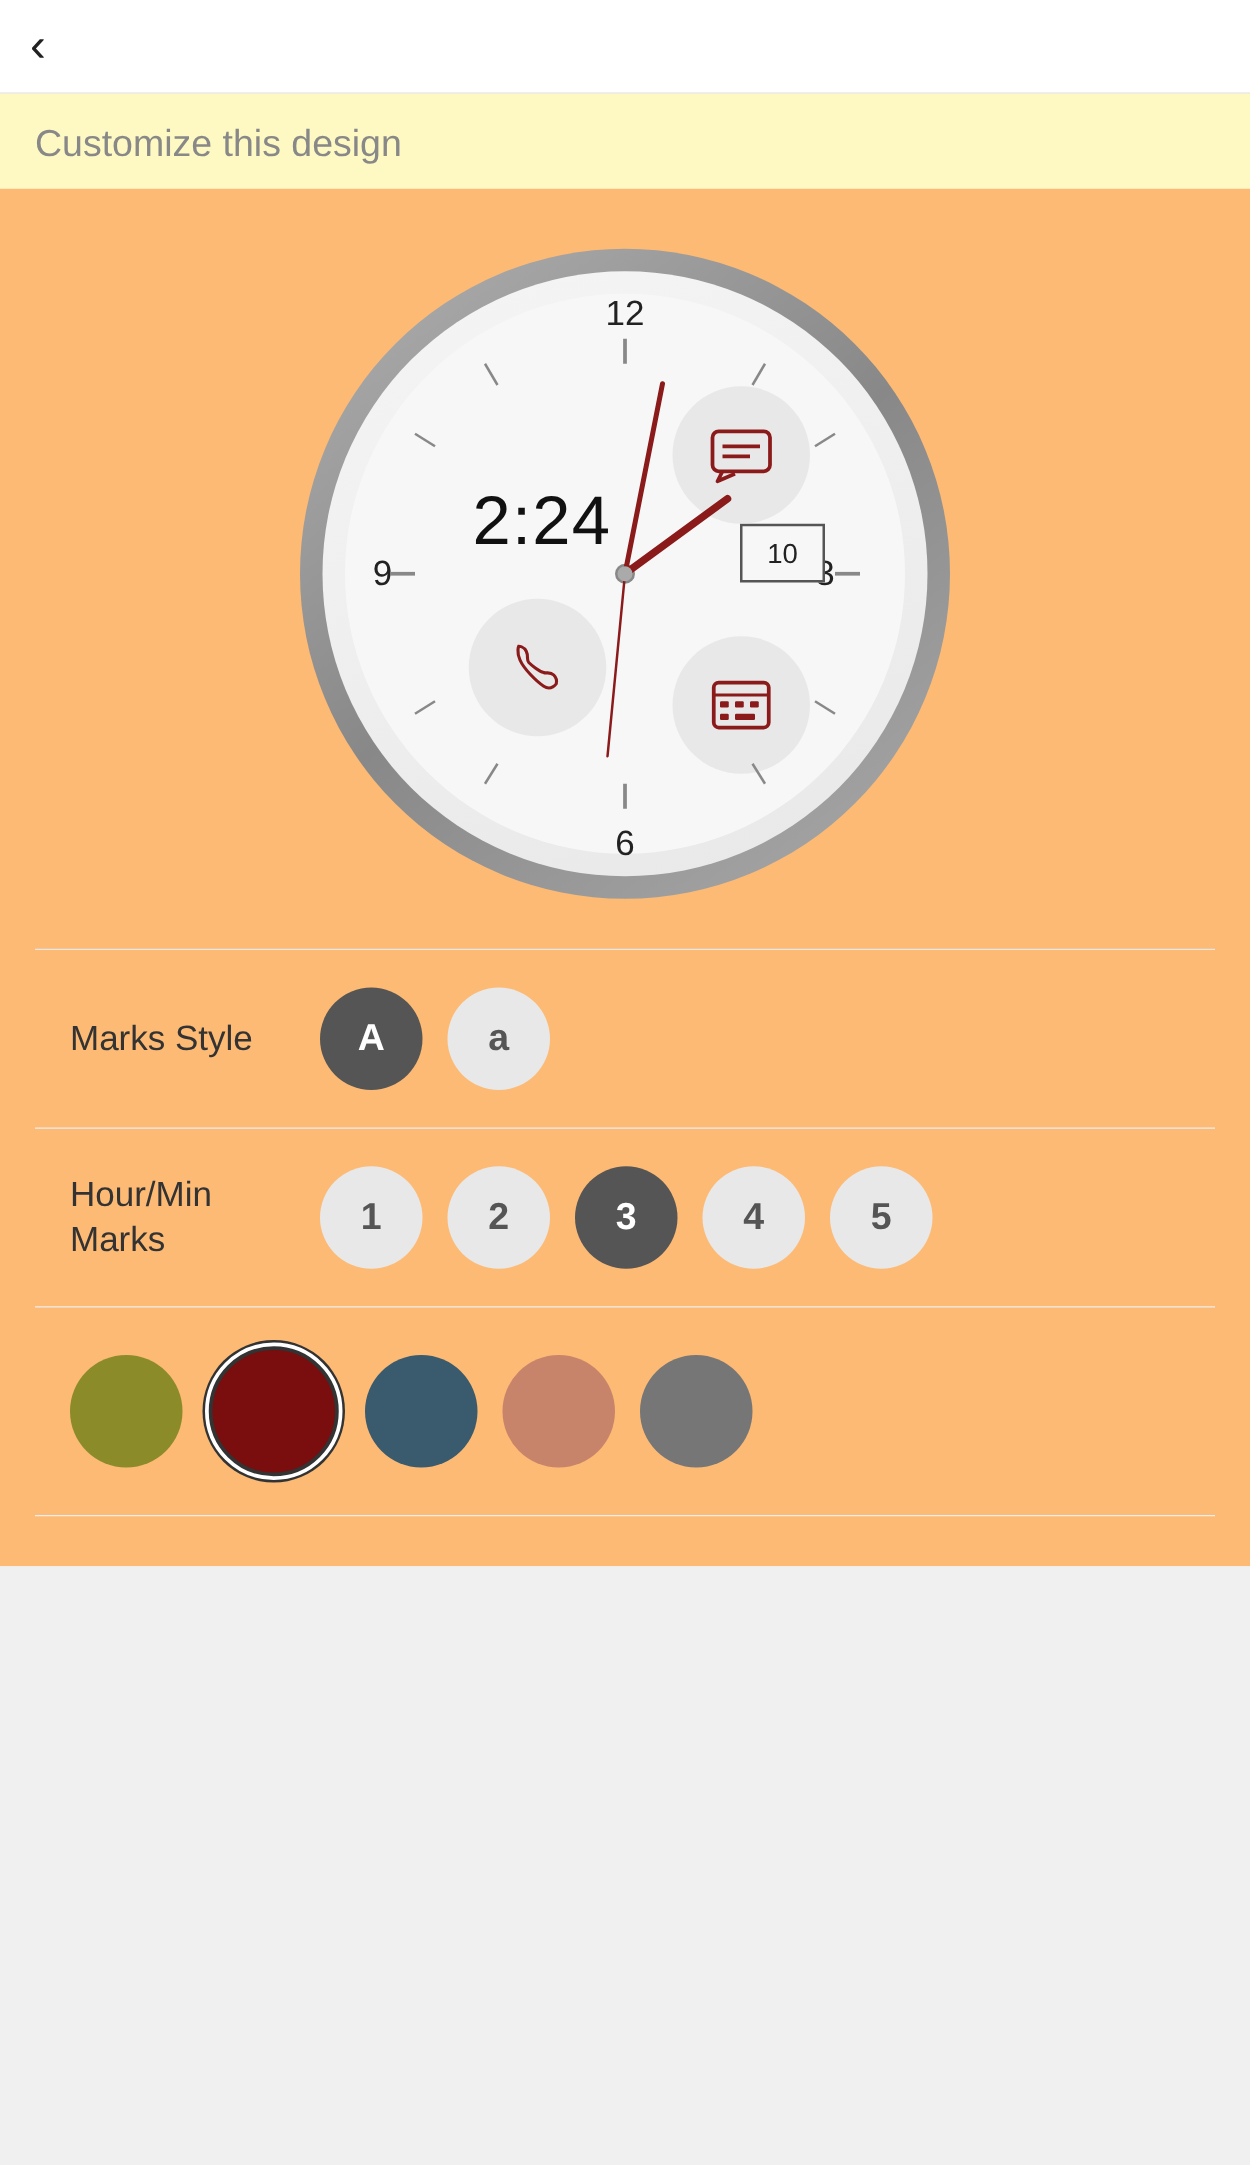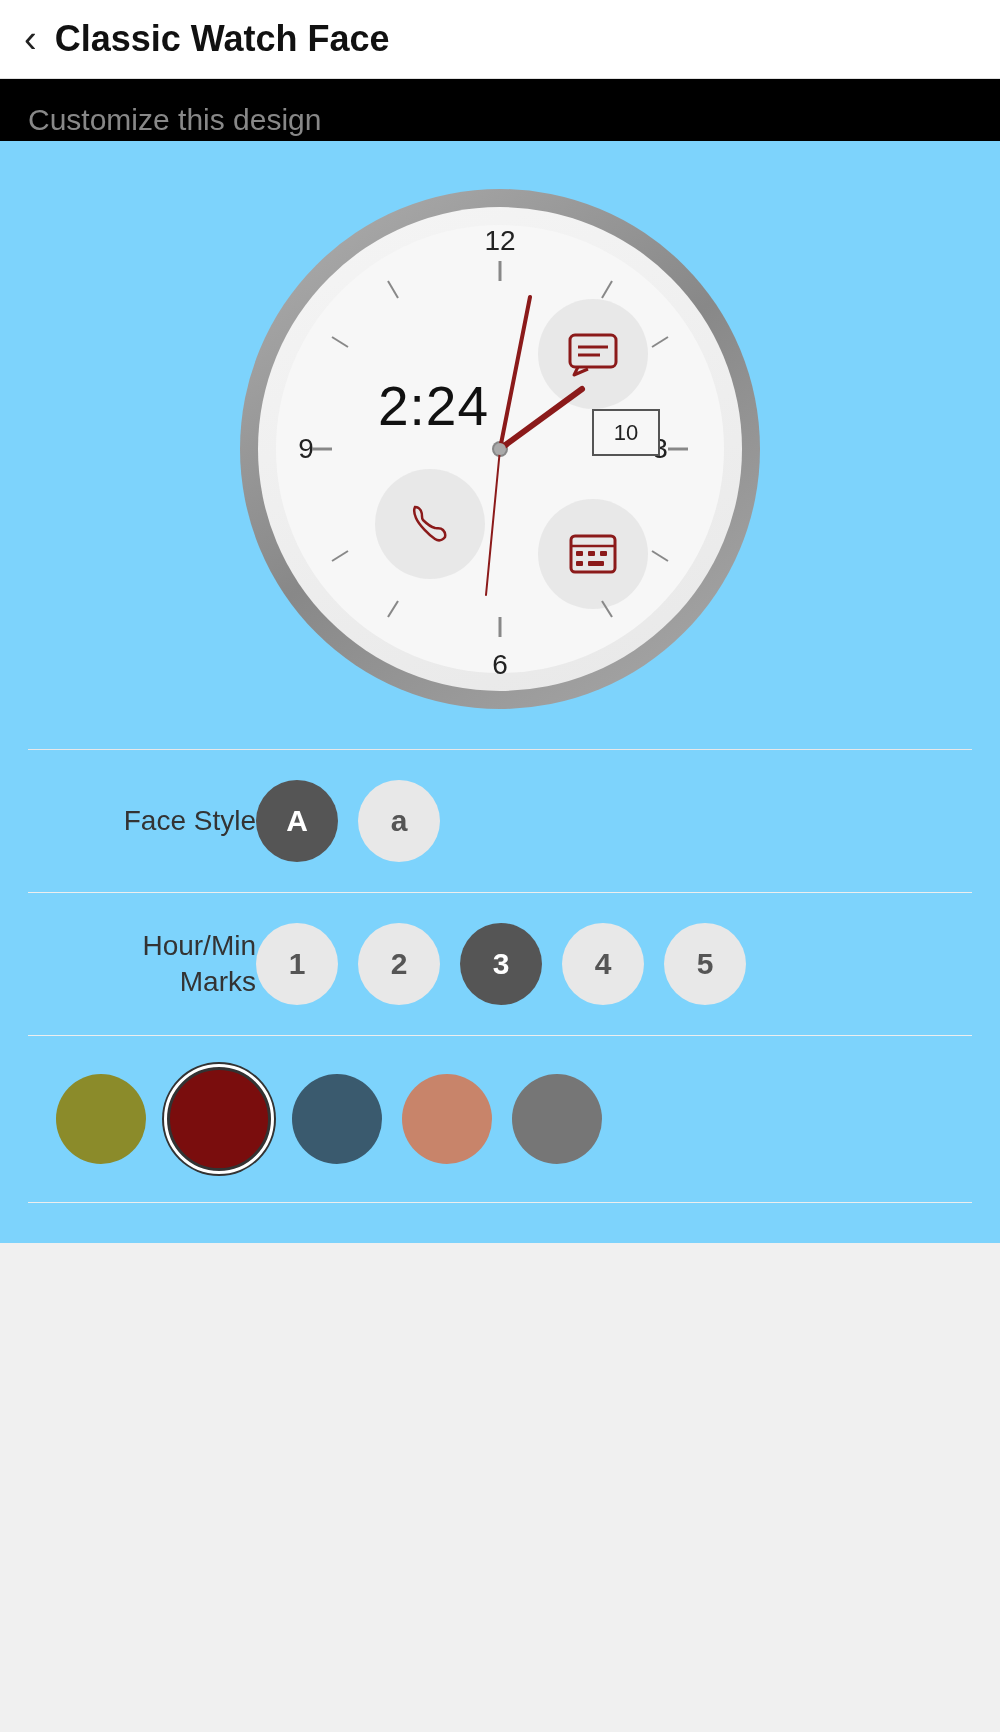--- a/index.html
+++ b/index.html
@@ -28,35 +28,34 @@
       font-weight: 300;
     }
     .header-title {
       font-size: 36px;
       font-weight: 700;
       color: #111;
     }
 
     
     .subtitle-bar {
-      background: #000000;
-      padding: 24px 28px 4px 28px;
+      background: #fef9c3;
+      padding: 24px 28px 18px 28px;
     }
     .subtitle-text {
       font-size: 30px;
       color: #888;
       font-weight: 400;
     }
 
     
     .main-card {
-      background: #7dd3fc;
+      background: #fdba74;
       margin: 0;
       padding: 28px 28px 40px 28px;
-      text-align: right;
     }
 
     
     .clock-container {
       display: flex;
       justify-content: center;
       align-items: center;
       padding: 20px 0 40px 0;
     }
     .clock-face {
@@ -237,21 +236,20 @@
       background: #f0f0f0;
       flex: 1;
       min-height: 100px;
     }
   </style>
 </head>
 <body>
 
 <div class="header">
   <span class="back-btn">‹</span>
-  <span class="header-title">Classic Watch Face</span>
 </div>
 
 <div class="subtitle-bar">
   <span class="subtitle-text">Customize this design</span>
 </div>
 
 <div class="main-card">
 
   <div class="clock-container">
     <div class="clock-face">
@@ -325,21 +323,21 @@
         <line x1="112" y1="56" x2="122" y2="73" stroke="#888" stroke-width="2"></line>
 
         <circle cx="224" cy="224" r="6" fill="#aaa"></circle>
       </svg>
     </div>
   </div>
 
   <div class="divider"></div>
 
   <div class="option-row">
-    <span class="option-label">Face Style</span>
+    <span class="option-label">Marks Style</span>
     <div class="option-choices">
       <div class="choice-circle selected-dark">
         <span>A</span>
       </div>
       <div class="choice-circle unselected-light">
         <span>a</span>
       </div>
     </div>
   </div>
 

